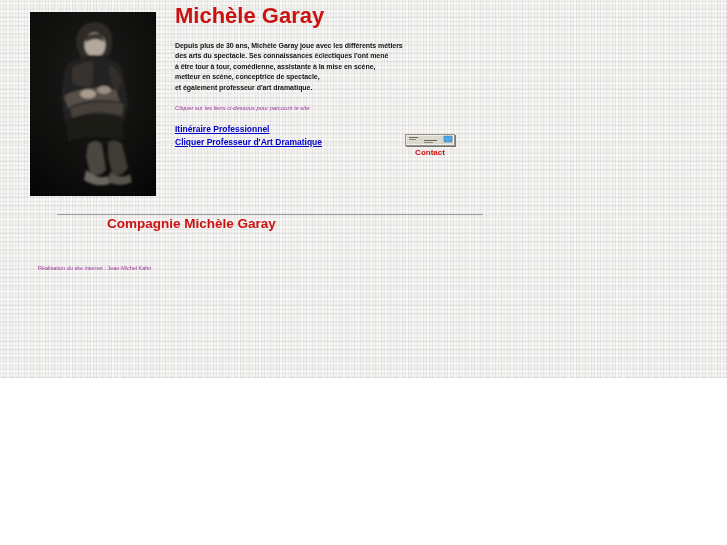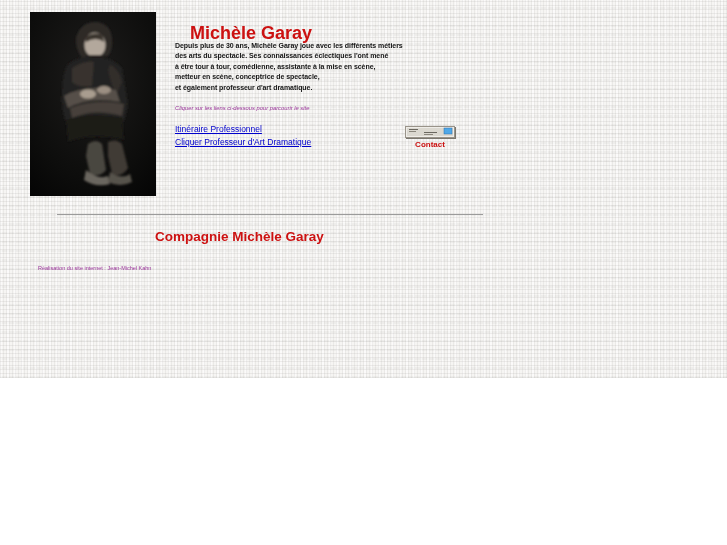--- a/index.html
+++ b/index.html
@@ -24,27 +24,26 @@
   }
   .photo {
     position: absolute;
     left: 30px; top: 12px;
     width: 126px; height: 184px;
     background: #0a0a0a;
     line-height: 0;
   }
   .page-title {
     position: absolute;
-    left: 190px; top: 6px;
-    font-size: 18px;
+    left: 175px; top: 6px;
+    font-size: 22px;
     font-weight: bold;
     color: #cc1111;
     line-height: 20px;
     white-space: nowrap;
-    margin-top: 17px;
   }
   .intro {
     position: absolute;
     left: 175px; top: 41px;
     width: 280px;
     font-size: 7px;
     font-weight: bold;
     color: #141414;
     line-height: 10.4px;
     letter-spacing: -0.05px;
@@ -58,57 +57,56 @@
     color: #993399;
     white-space: nowrap;
   }
   .nav-links {
     position: absolute;
     left: 175px; top: 123px;
   }
   .nav-links a {
     display: block;
     font-size: 8.5px;
-    font-weight: normal;
+    font-weight: bold;
     color: #0000cc;
     text-decoration: underline;
     line-height: 12.6px;
     cursor: pointer;
     white-space: nowrap;
   }
   .contact-block {
     position: absolute;
-    left: 404px; top: 126px;
+    left: 404px; top: 134px;
     width: 52px;
     text-align: center;
     cursor: pointer;
   }
   .contact-block .envelope { line-height: 0; }
   .contact-label {
     display: block;
     margin-top: 1px;
     font-size: 8px;
     font-weight: bold;
     color: #cc1111;
   }
   .divider {
     position: absolute;
     left: 57px; top: 214px;
     width: 426px; height: 1px;
     background: #9b9b9b;
   }
   .company-title {
     position: absolute;
-    left: 107px; top: 228px;
+    left: 107px; top: 215px;
     font-size: 13.5px;
     font-weight: bold;
     color: #cc1111;
     line-height: 17px;
     white-space: nowrap;
-    margin-left: 48px;
   }
   .credit {
     position: absolute;
     left: 38px; top: 265px;
     font-size: 5.5px;
     color: #993399;
     white-space: nowrap;
   }
   .below-page {
     width: 727px;

